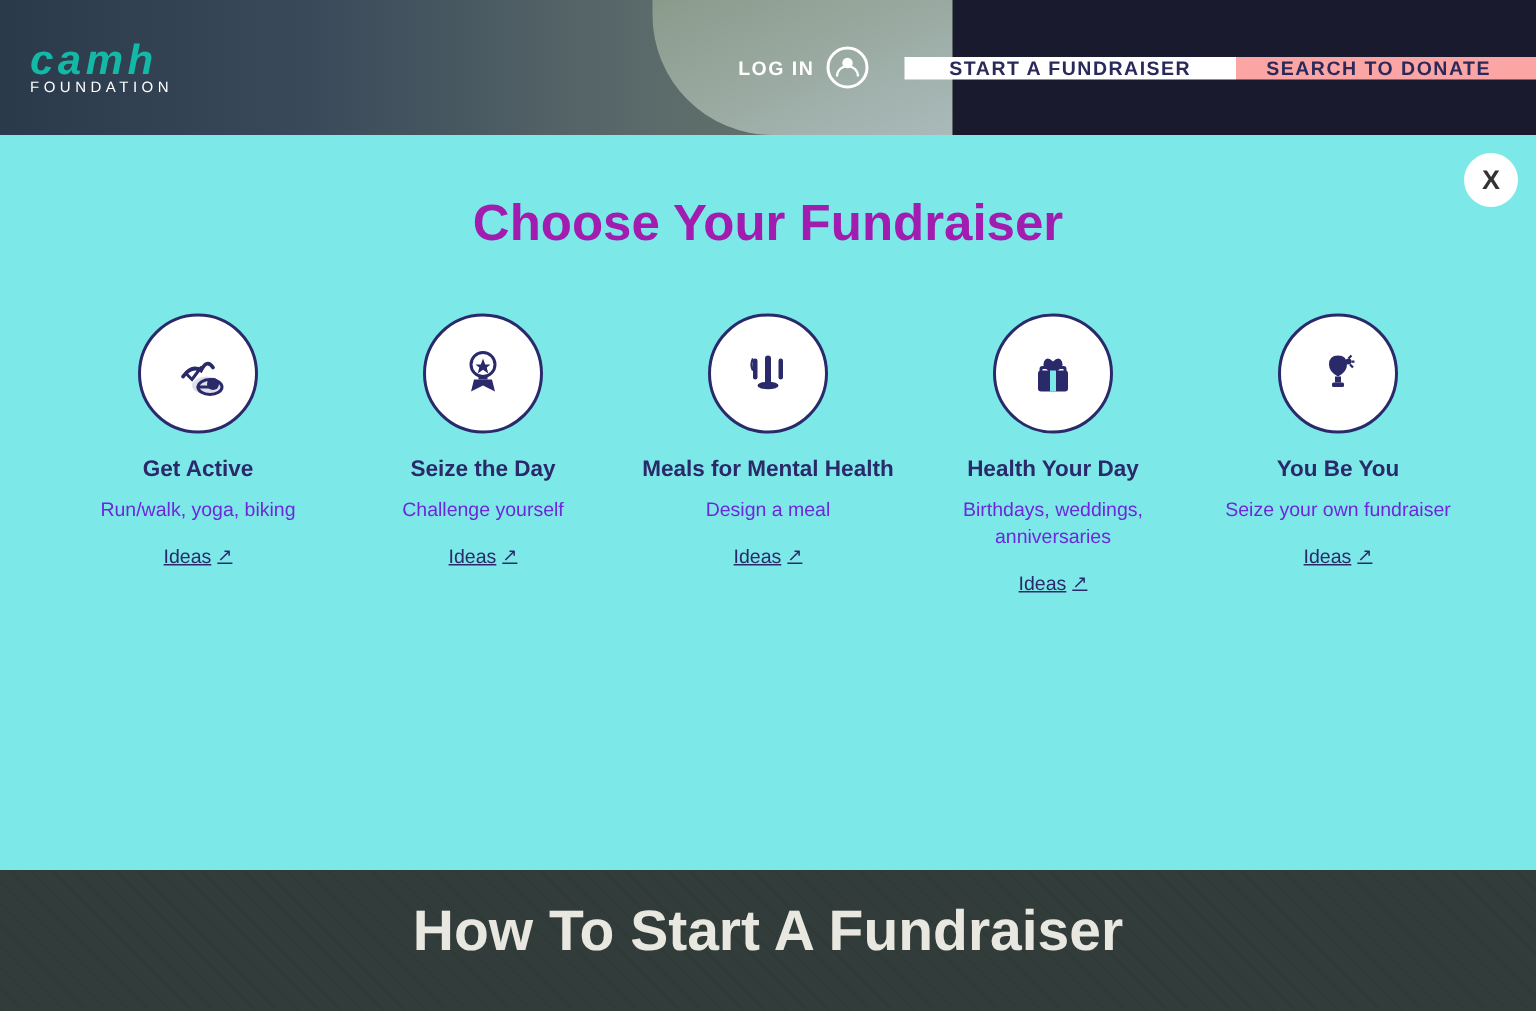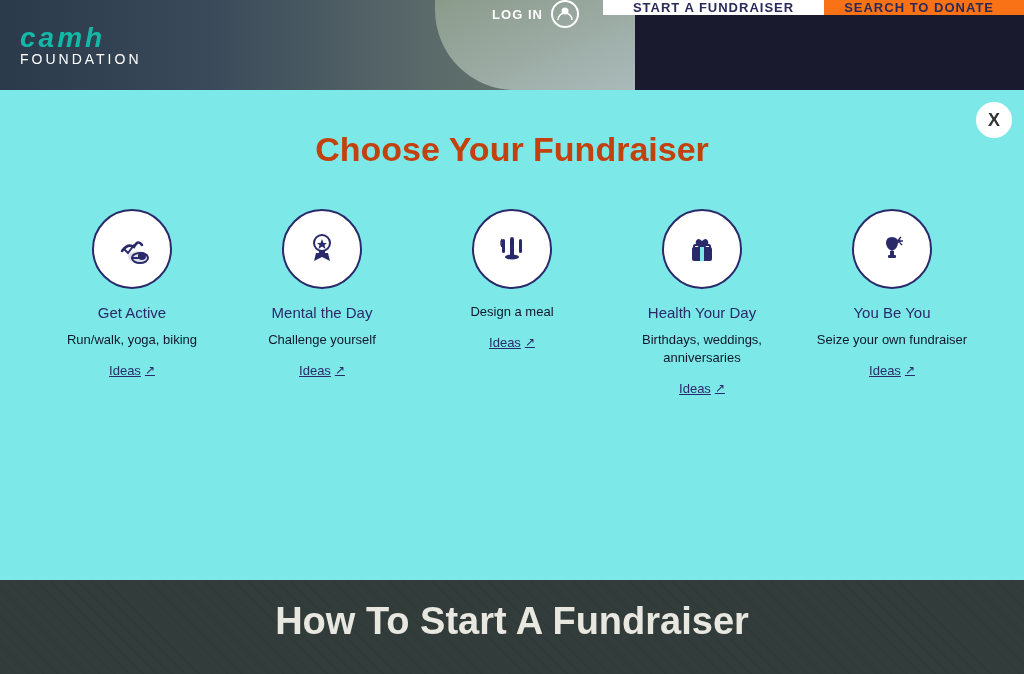--- a/index.html
+++ b/index.html
@@ -60,21 +60,21 @@
       letter-spacing: 1px;
       cursor: pointer;
       border: none;
       text-transform: uppercase;
     }
     .nav-btn-primary {
       background: white;
       color: #2a2a5a;
     }
     .nav-btn-secondary {
-      background: #f97316;
+      background: #fca5a5;
       color: #2a2a5a;
       padding-left: 20px;
     }
 
     
     .main-content {
       position: relative;
       height: 584px;
     }
 
@@ -117,21 +117,21 @@
       align-items: center;
       justify-content: center;
       font-size: 18px;
       font-weight: bold;
       color: #333;
       cursor: pointer;
       border: none;
     }
 
     .modal-title {
-      color: #c2410c;
+      color: #a21caf;
       font-size: 34px;
       font-weight: bold;
       margin-bottom: 40px;
       text-align: center;
     }
 
     .fundraiser-options {
       display: flex;
       gap: 20px;
       justify-content: center;
@@ -156,27 +156,27 @@
       align-items: center;
       justify-content: center;
       margin-bottom: 14px;
       font-size: 32px;
       color: #2a2a6a;
     }
 
     .option-title {
       color: #2a2a6a;
       font-size: 15px;
-      font-weight: normal;
+      font-weight: bold;
       margin-bottom: 8px;
       line-height: 1.3;
     }
 
     .option-desc {
-      color: #0f172a;
+      color: #6d28d9;
       font-size: 13px;
       margin-bottom: 14px;
       line-height: 1.4;
     }
 
     .option-link {
       color: #2a2a6a;
       font-size: 13px;
       text-decoration: underline;
       cursor: pointer;
@@ -258,25 +258,25 @@
   </style>
 </head>
 <body>
 
 <div style="position:relative; height:90px; background:#1a1a2e; z-index:20; display:flex; align-items:center; justify-content:space-between;">
   <div class="header-photo"></div>
 
   <div class="header-left" style="position:relative; z-index:21; padding-left:20px;">
     <div class="logo">
       <span style="font-size:28px; font-weight:700; color:#14b8a6; text-transform:lowercase; font-style:italic; display:block;">camh</span>
-      <span style="font-size:14px; letter-spacing:3px; color:white; display:block; font-weight:normal; font-style:normal;">FOUNDATION</span>
+      <span style="font-size:10px; letter-spacing:3px; color:white; display:block; font-weight:normal; font-style:normal;">FOUNDATION</span>
     </div>
   </div>
 
-  <div class="header-right" style="display:flex; align-items:flex-start; height:100%; position:relative; z-index:21;">
+  <div class="header-right" style="display:flex; align-items:center; height:100%; position:relative; z-index:21;">
     <div class="log-in-area">
       <span>LOG IN</span>
       <div class="user-icon">
         <svg width="16" height="16" viewBox="0 0 16 16" fill="white">
           <circle cx="8" cy="5" r="3.5" fill="white"></circle>
           <path d="M1 14c0-3.866 3.134-7 7-7s7 3.134 7 7" stroke="white" stroke-width="1.5" fill="none"></path>
         </svg>
       </div>
     </div>
     <button class="nav-btn nav-btn-primary">
@@ -321,37 +321,38 @@
 
       <div class="fundraiser-option">
         <div class="option-icon-circle">
           <svg width="36" height="36" viewBox="0 0 36 36" fill="#2a2a6a">
             <circle cx="18" cy="12" r="8" fill="none" stroke="#2a2a6a" stroke-width="2"></circle>
             <polygon points="18,8 19.5,12 23,12 20.5,14 21.5,18 18,15.5 14.5,18 15.5,14 13,12 16.5,12" fill="#2a2a6a"></polygon>
             <rect x="15" y="20" width="6" height="2" fill="#2a2a6a"></rect>
             <path d="M12 22 L10 30 L18 26 L26 30 L24 22" fill="#2a2a6a"></path>
           </svg>
         </div>
-        <div class="option-title">Mental the Day</div>
+        <div class="option-title">Seize the Day</div>
         <div class="option-desc">Challenge yourself</div>
         <a class="option-link">
           <span>Ideas</span>
         </a>
       </div>
 
       <div class="fundraiser-option">
         <div class="option-icon-circle">
           <svg width="36" height="36" viewBox="0 0 36 36" fill="#2a2a6a">
             <rect x="16" y="6" width="4" height="20" rx="2" fill="#2a2a6a"></rect>
             <ellipse cx="18" cy="26" rx="7" ry="2.5" fill="#2a2a6a"></ellipse>
             <rect x="8" y="8" width="3" height="14" rx="1.5" fill="#2a2a6a"></rect>
             <path d="M8 8 Q6 12 8 16" stroke="#2a2a6a" stroke-width="1.5" fill="none"></path>
             <rect x="25" y="8" width="3" height="14" rx="1.5" fill="#2a2a6a"></rect>
           </svg>
         </div>
+        <div class="option-title">Meals for Mental Health</div>
         <div class="option-desc">Design a meal</div>
         <a class="option-link">
           <span>Ideas</span>
         </a>
       </div>
 
       <div class="fundraiser-option">
         <div class="option-icon-circle">
           <svg width="36" height="36" viewBox="0 0 36 36" fill="#2a2a6a">
             <rect x="8" y="16" width="20" height="14" rx="2" fill="#2a2a6a"></rect>

